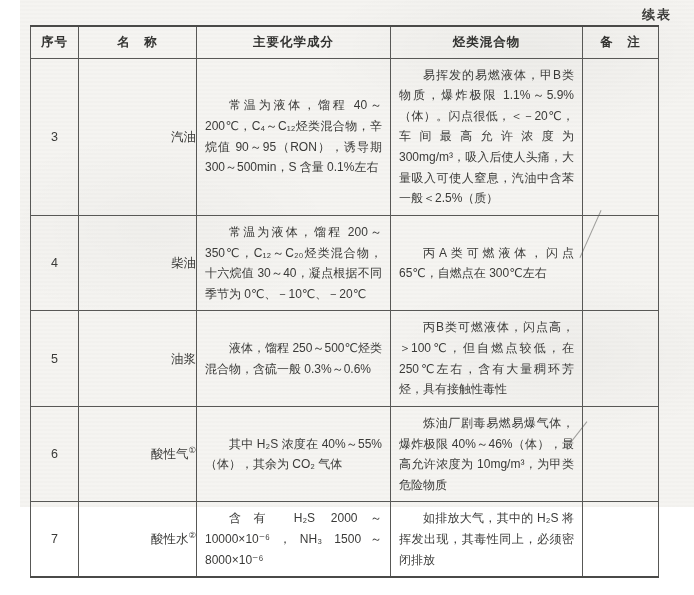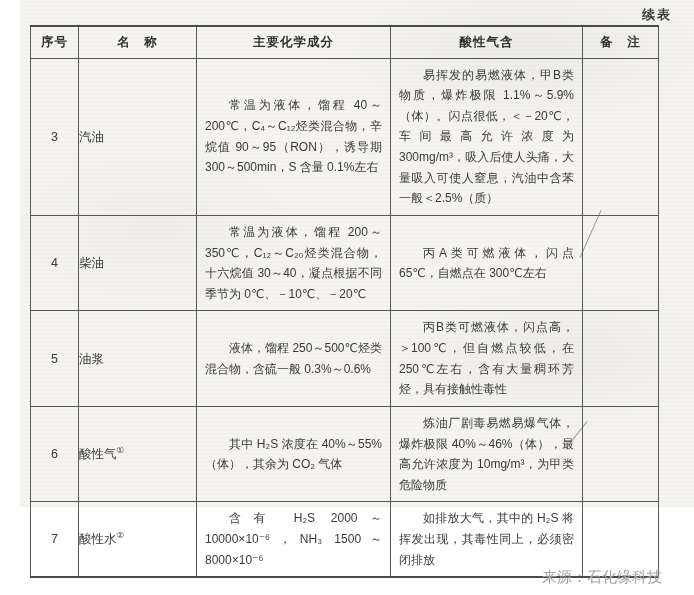--- a/index.html
+++ b/index.html
@@ -36,21 +36,21 @@
     vertical-align: middle;
   }
   table.doc thead tr { height: 32px; }
   table.doc th {
     font-size: 12.5px; font-weight: bold; color: #333331;
     text-align: center; letter-spacing: 1px;
     border-top: 2px solid #4a4a48;
     margin-left: 33px;
   }
   td.c-no   { text-align: center; font-size: 12.5px; }
-  td.c-name { text-align: left; font-size: 12.5px; }
+  td.c-name { text-align: right; font-size: 12.5px; }
   td.c-name sup { font-size: 8.5px; vertical-align: super; }
   td.c-text { padding: 6px 8px; }
   td.c-text p {
     font-size: 12px; line-height: 1.72; text-indent: 2em;
     text-align: justify; color: #3a3a38;
   }
   tr.r-last td { border-bottom: 2px solid #4a4a48; }
   .footnotes {
     position: absolute; left: 14px; top: 462px; width: 620px;
     font-size: 11.5px; line-height: 1.55; color: #3d3d3b;
@@ -81,21 +81,21 @@
         <col style="width:118px">
         <col style="width:194px">
         <col style="width:192px">
         <col style="width:76px">
     </colgroup>
     <thead>
       <tr>
         <th>序号</th>
         <th>名　称</th>
         <th>主要化学成分</th>
-        <th>酸性气含</th>
+        <th>烃类混合物</th>
         <th>备　注</th>
       </tr>
     </thead>
     <tbody>
       <tr style="height:113px">
         <td class="c-no">3</td>
         <td class="c-name"><span>汽油</span><sup></sup></td>
         <td class="c-text">
             <p>常温为液体，馏程 40～200℃，C₄～C₁₂烃类混合物，辛烷值 90～95（RON），诱导期 300～500min，S 含量 0.1%左右</p>
           </td>
@@ -150,14 +150,13 @@
       </tr>
     </tbody>
   </table>
 
 
   <div class="artifact a1"></div>
   <div class="artifact a2"></div>
 </div>
 
 <div class="source">
-  <p>来源：石化缘科技</p>
 </div>
 
 </body></html>

